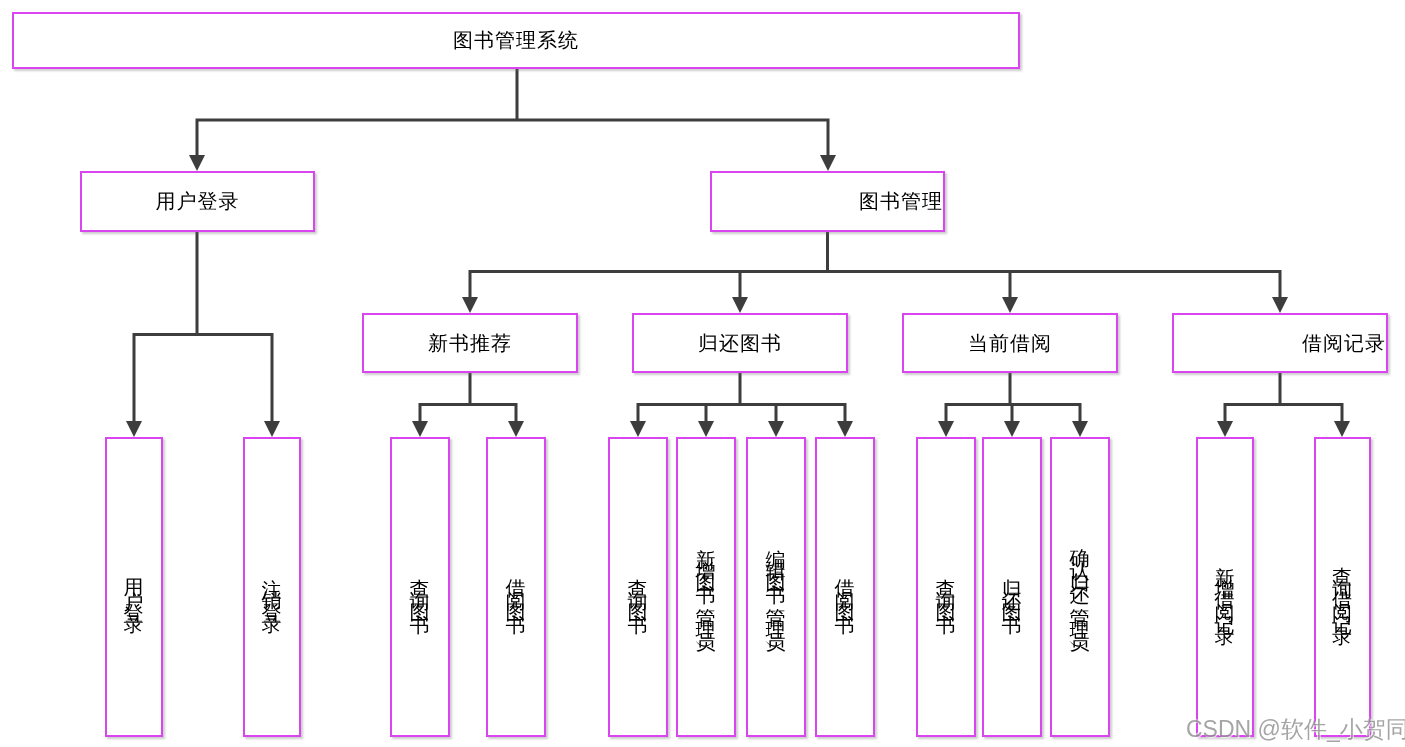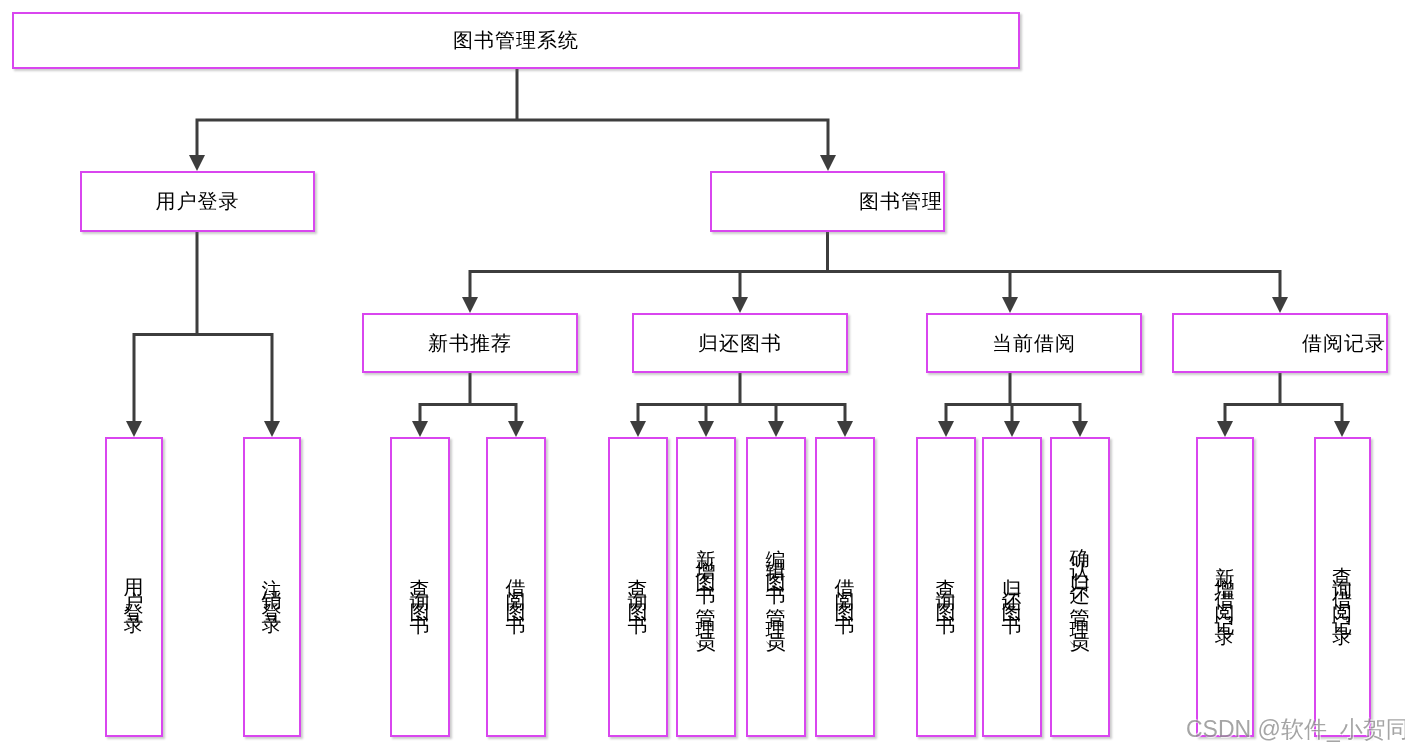--- a/index.html
+++ b/index.html
@@ -94,21 +94,21 @@
 <div class="box l2-box" style="left:710px;justify-content:flex-end;">
   <span class="h-label">图书管理</span>
 </div>
 
 <div class="box l3-box" style="left:362px;">
   <span class="h-label">新书推荐</span>
 </div>
 <div class="box l3-box" style="left:632px;">
   <span class="h-label">归还图书</span>
 </div>
-<div class="box l3-box" style="left:902px;margin-left:24px;">
+<div class="box l3-box" style="left:902px;">
   <span class="h-label">当前借阅</span>
 </div>
 <div class="box l3-box" style="left:1172px;justify-content:flex-end;">
   <span class="h-label">借阅记录</span>
 </div>
 
 <div class="box leaf" style="left:105px; width:58px;">
   <span class="v-label">用户登录</span>
 </div>
 <div class="box leaf" style="left:243px; width:58px;">

